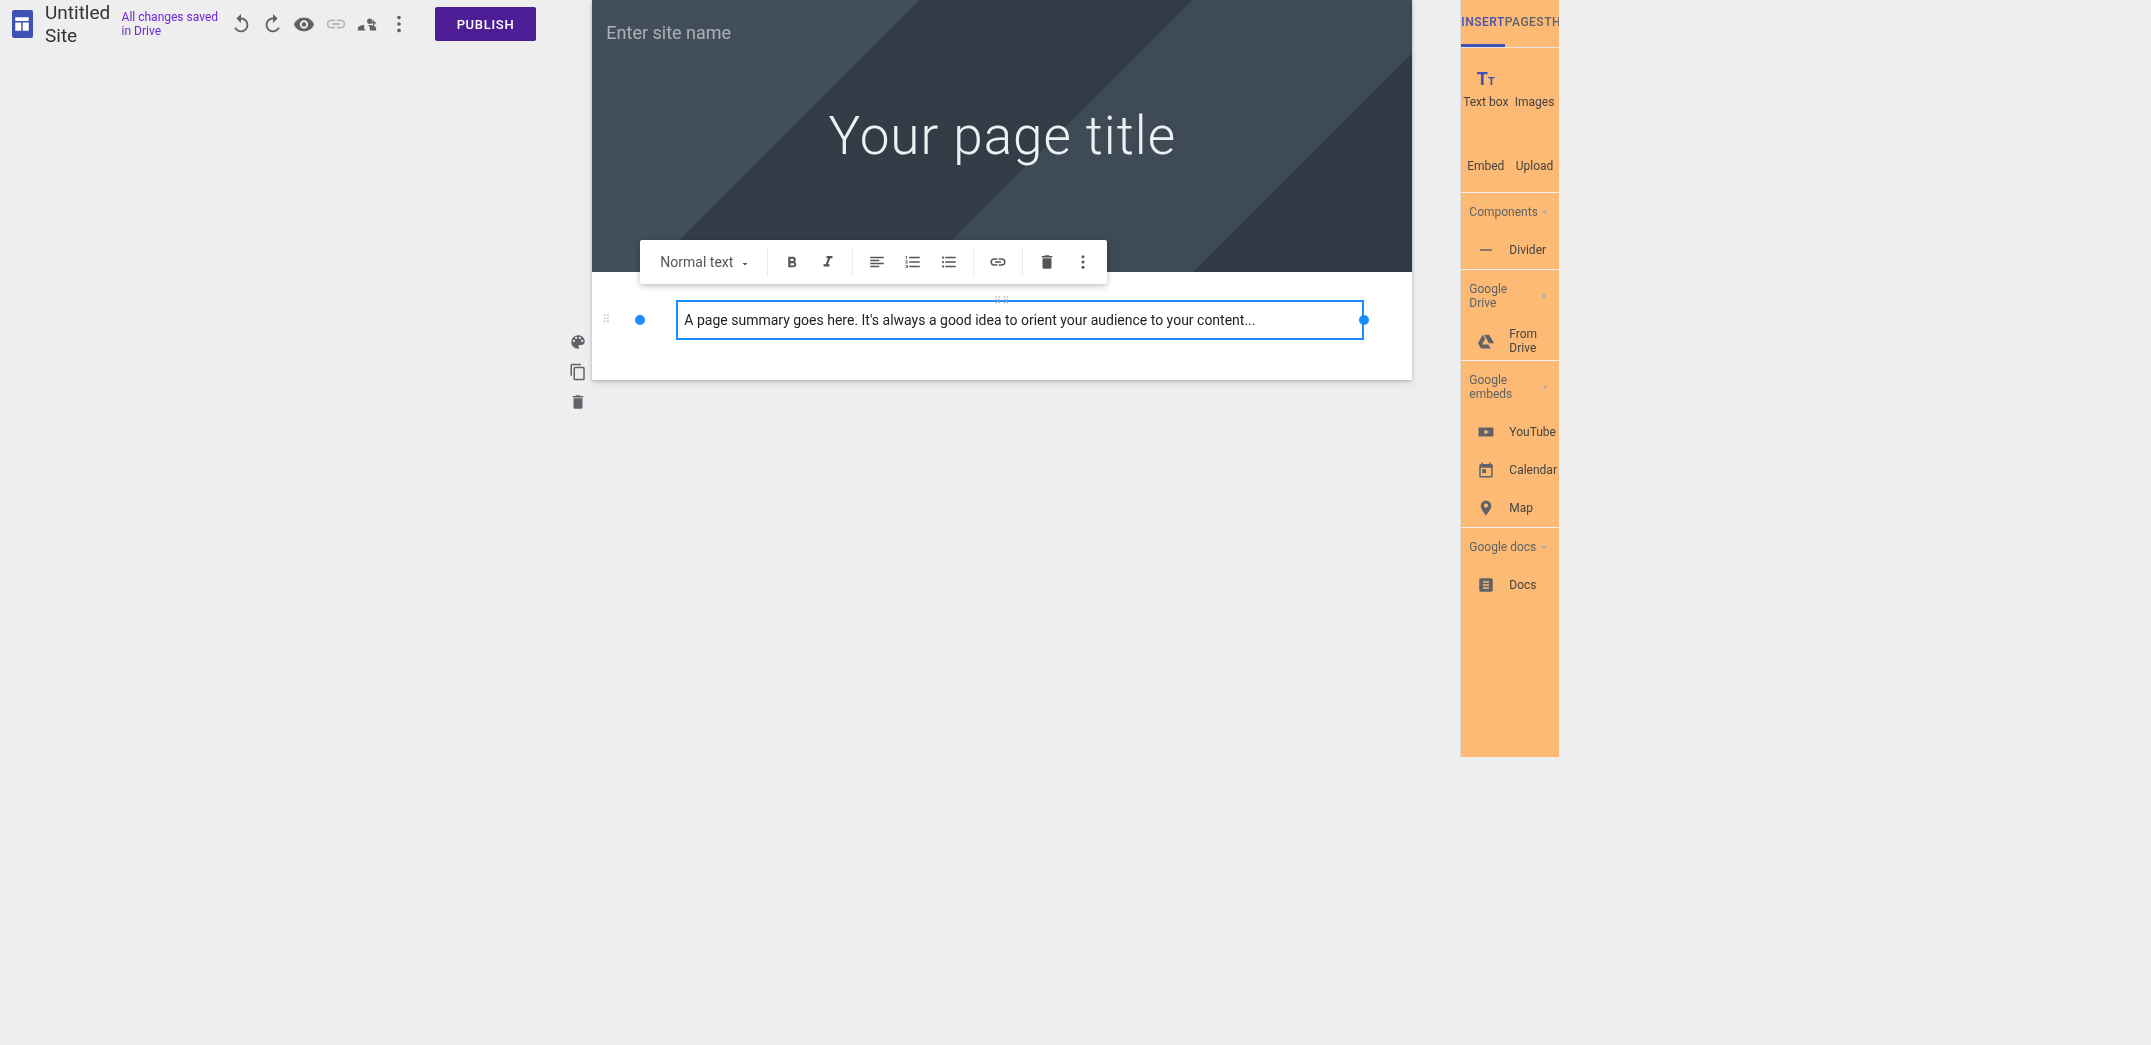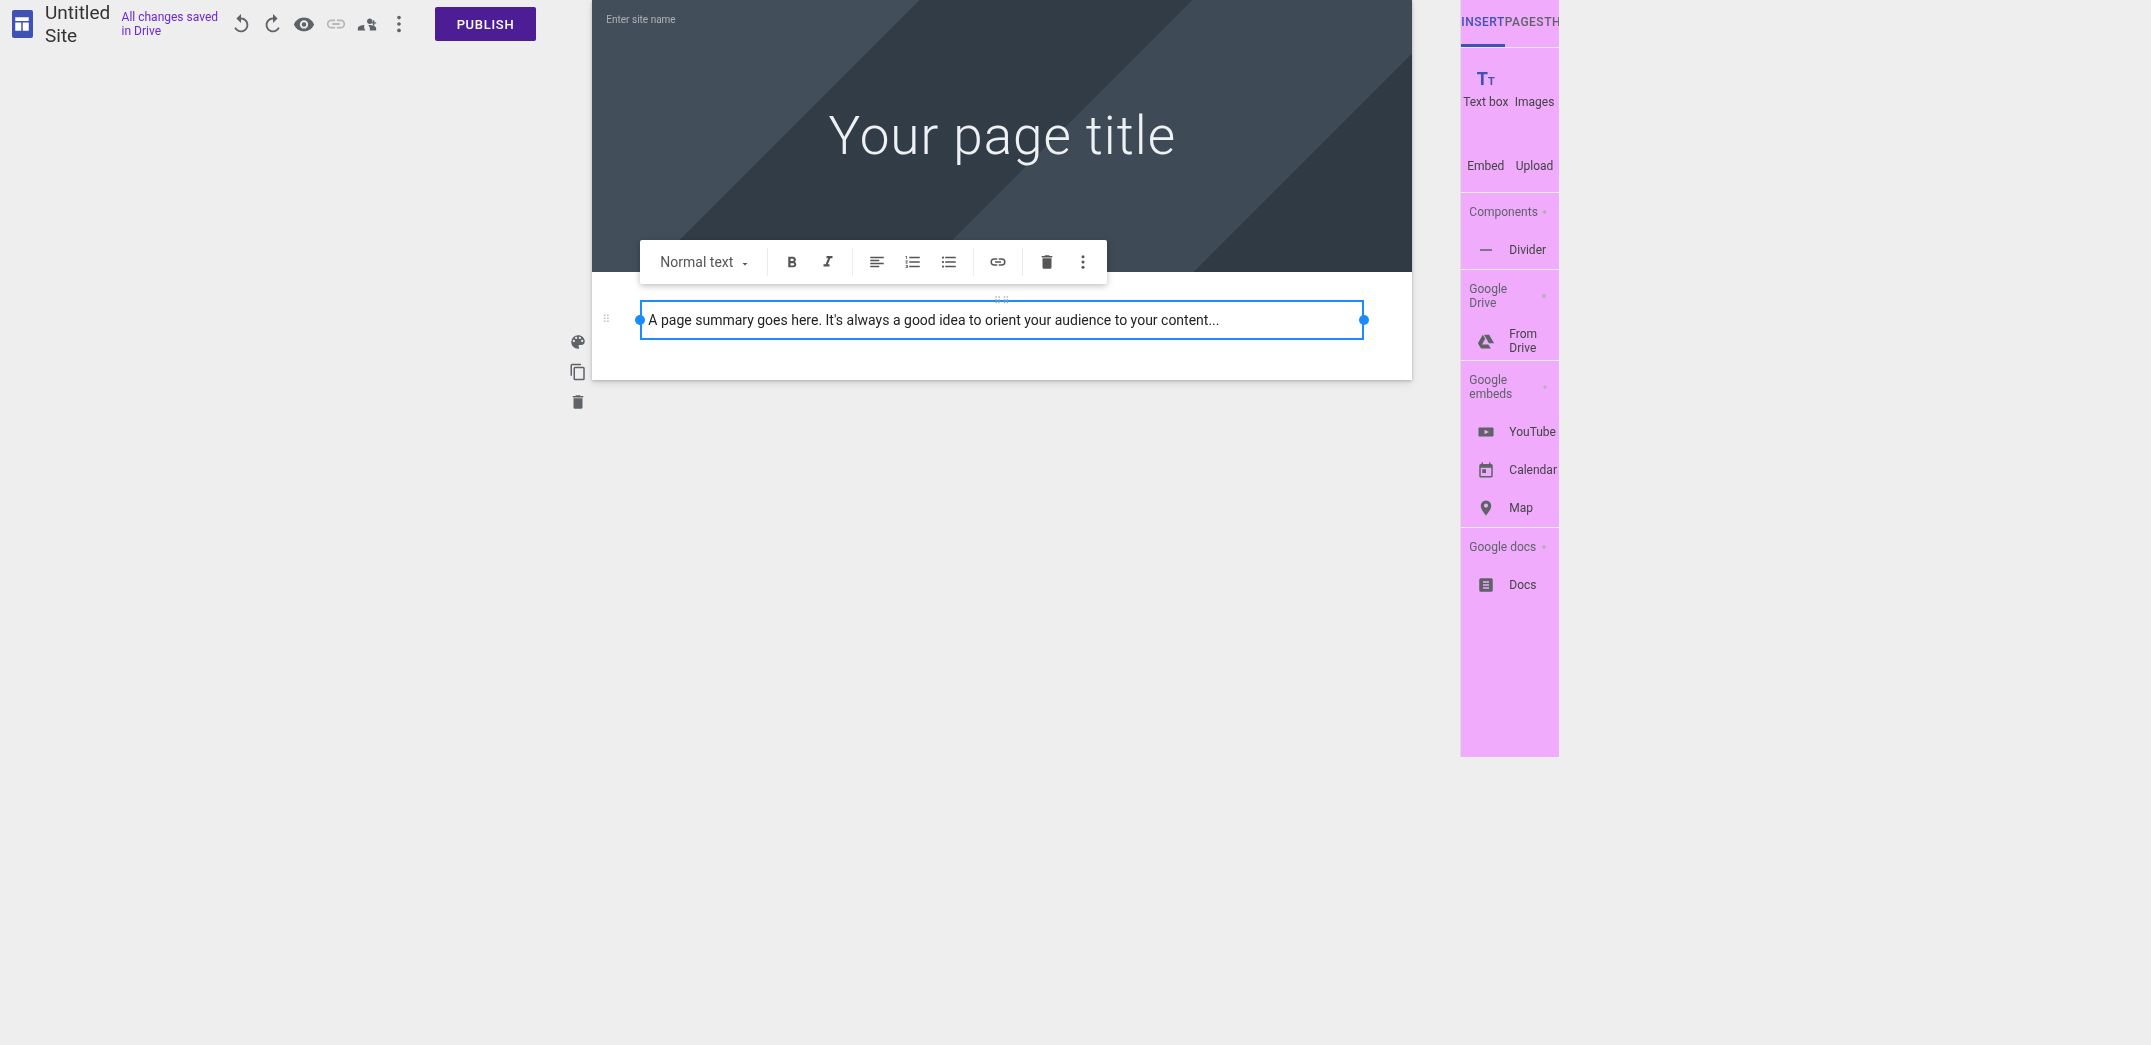--- a/index.html
+++ b/index.html
@@ -15,41 +15,41 @@
 .icon-btn.disabled { color: #b6b6b6; }
 .icon-btn svg { width: 22px; height: 22px; }
 .publish { background: #4c1d95; color: #fff; border-radius: 2px; padding: 0 22px; height: 34px; display: flex; align-items: center; font-size: 13px; font-weight: 500; letter-spacing: 0.7px; margin-left: 20px; cursor: pointer; }
 .canvas-area { flex: 1; padding: 0 48px; position: relative; }
 .page-canvas { margin: 0 auto; width: 820px; box-shadow: 0 1px 3px rgba(0,0,0,0.22), 0 4px 8px rgba(0,0,0,0.08); }
 .hero { height: 272px; background: #3a4753; position: relative; overflow: hidden; }
 .hero::before { content:''; position: absolute; inset:0;
   background:
     linear-gradient(135deg, rgba(255,255,255,0.04) 0 30%, rgba(0,0,0,0.15) 30% 55%, rgba(255,255,255,0.02) 55% 80%, rgba(0,0,0,0.18) 80% 100%);
 }
-.hero-site-name { position: absolute; top: 14px; left: 14px; color: rgba(255,255,255,0.55); font-size: 10px; }
+.hero-site-name { position: absolute; top: 22px; left: 14px; color: rgba(255,255,255,0.55); font-size: 18px; }
 .hero-title { position: absolute; inset: 0; display: flex; align-items: center; justify-content: center; color: #eef1f3; font-size: 53px; font-weight: 300; letter-spacing: 1px; }
 .body-row { background: #fff; padding: 28px 48px 40px; position: relative; }
 .text-box-wrap { position: relative; }
-.text-box { border: 2px solid #1a8cff; padding: 10px 6px; color: #222; font-size: 14px; min-height: 36px; cursor: text; }
+.text-box { border: 2px solid #1a8cff; padding: 10px 6px; color: #222; font-size: 14px; min-height: 36px; cursor: text; margin-left: 36px; }
 .grip { position: absolute; top: -5px; left: 50%; transform: translateX(-50%); color: #b7b7b7; font-size: 10px; letter-spacing: 1px; }
 .handle { position: absolute; width: 10px; height: 10px; background: #1a8cff; border-radius: 50%; top: 50%; margin-top: -5px; }
 .handle.left { left: -5px; }
 .handle.right { right: -5px; }
 .floating-toolbar { position: absolute; top: -60px; left: 0; background: #fff; box-shadow: 0 2px 6px rgba(0,0,0,0.25); display: flex; align-items: center; height: 44px; padding: 0 6px; border-radius: 2px; }
 .tb-sep { width: 1px; height: 28px; background: #ececec; margin: 0 6px; }
 .tb-btn { width: 36px; height: 36px; display: flex; align-items: center; justify-content: center; color: #555; cursor: pointer; border-radius: 2px; }
 .tb-btn svg { width: 18px; height: 18px; }
 .tb-text { display: flex; align-items: flex-end; color: #555; font-size: 14px; padding: 0 10px 0 14px; cursor: pointer; gap: 6px; }
 .side-toolbar { position: absolute; left: 20px; top: 328px; display: flex; flex-direction: column; gap: 2px; }
 .side-toolbar .icon-btn { width: 28px; height: 28px; }
 .side-toolbar .icon-btn svg { width: 18px; height: 18px; }
 .grip-v { color:#c2c2c2; font-size:11px; line-height:8px; text-align:center; margin-bottom:2px; letter-spacing:0; }
 
 
-.rightpanel { width: 207px; background: #f0abfc; border-left: 1px solid #ddd; display: flex; flex-direction: column; overflow-y: auto; }
+.rightpanel { width: 207px; background: #fdba74; border-left: 1px solid #ddd; display: flex; flex-direction: column; overflow-y: auto; }
 .tabs { display: flex; height: 48px; border-bottom: 1px solid #e6e6e6; }
 .tab { flex: 1; display: flex; align-items: center; justify-content: center; font-size: 12px; color: #5f6368; letter-spacing: 0.5px; cursor: pointer; border-bottom: 3px solid transparent; font-weight: 500; }
 .tab.active { color:#3f51b5; border-bottom-color: #3f51b5; }
 .insert-grid { display: grid; grid-template-columns: 1fr 1fr; padding: 8px 0; }
 .insert-item { display: flex; flex-direction: column; align-items: center; justify-content: center; height: 64px; font-size: 12px; color: #444; cursor: pointer; gap: 6px; }
 .insert-item .big-ic { height: 22px; display:flex; align-items:center; justify-content:center; }
 .insert-item.tx .big-ic { color:#3f51b5; font-weight:700; font-size:18px; }
 .insert-item.tx .big-ic .sub { font-size: 11px; margin-top: 6px; }
 .section-head { display:flex; align-items:center; justify-content:space-between; padding: 12px 8px; color:#5f6368; font-size:12px; border-top:1px solid #eee; cursor:pointer; }
 .section-head svg { width:14px; height:14px; color:#b0b0b0; }

